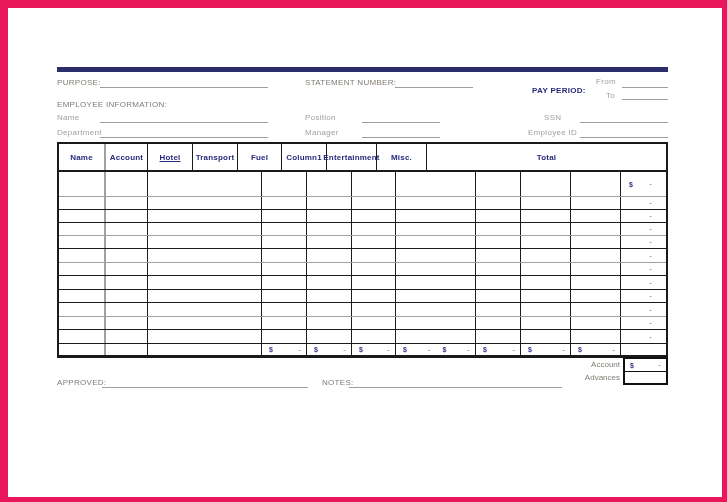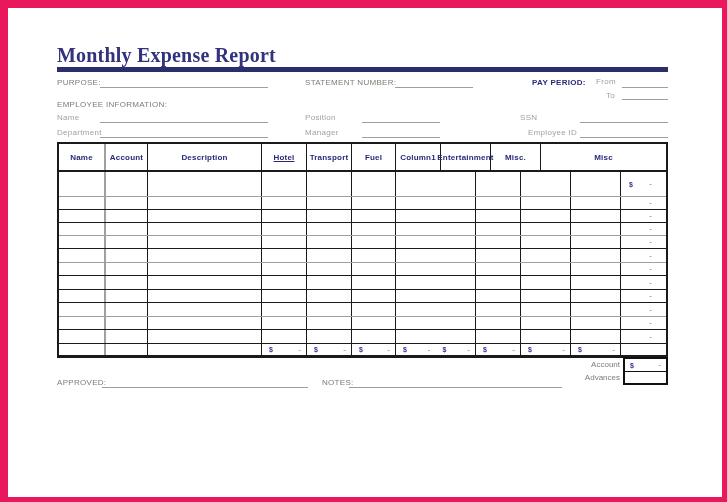--- a/index.html
+++ b/index.html
@@ -5,21 +5,21 @@
   html,body{margin:0;padding:0;background:#fff;}
   .sheet{position:relative;width:727px;height:502px;background:#ffffff;overflow:hidden;
          font-family:"Liberation Sans",sans-serif;}
   .frame{position:absolute;inset:0;border-style:solid;border-color:#E9185C;
          border-width:8px 5px 5px 8px;pointer-events:none;z-index:5;}
   .title{position:absolute;left:57px;top:44px;margin:0;font-family:"Liberation Serif",serif;
          font-weight:600;font-size:20px;color:#32327E;letter-spacing:.2px;}
   .navy-bar{position:absolute;left:57px;top:67px;width:611px;height:5px;background:#2C2D6B;}
   .lbl{position:absolute;font-size:8px;line-height:9px;color:#807B74;letter-spacing:.3px;}
   .lbl.light{color:#A3A09B;}
-  .lbl.navy{color:#29297B;font-weight:bold;}
+  .lbl.navy{color:#29297B;font-weight:bold;margin-top:8px;}
   .uline{position:absolute;height:1px;background:#9E9E9E;}
   
   .etable{position:absolute;left:57px;top:142px;width:611px;box-sizing:border-box;
           border:2px solid #1A1A1A;border-bottom-width:3px;background:#fff;}
   .thead{display:flex;height:26px;border-bottom:2px solid #1A1A1A;}
   .trow{display:flex;border-bottom:1px solid #1A1A1A;}
   .totals-row{display:flex;height:11px;}
   .cell{box-sizing:border-box;border-right:1px solid #1A1A1A;position:relative;
         display:flex;align-items:center;}
   .cell:last-child{border-right:none;}
@@ -38,78 +38,74 @@
   .sumcell{height:12px;display:flex;align-items:center;padding:0 5px;box-sizing:border-box;}
   .sumcell + .sumcell{border-top:1px solid #111;}
   .sumcell .dash{margin-left:auto;}
 </style>
 </head>
 <body>
 
 <div class="sheet">
   <div class="frame"></div>
 
-  <h1 class="title">Monthly Expense Report</h1>
   <div class="navy-bar"></div>
 
   <span class="lbl" style="left:57px;top:78px;">PURPOSE:</span>
   <div class="uline" style="left:100px;top:87px;width:168px;"></div>
   <span class="lbl" style="left:305px;top:78px;text-align:center;">STATEMENT NUMBER:</span>
   <div class="uline" style="left:395px;top:87px;width:78px;"></div>
   <span class="lbl navy" style="left:532px;top:78px;">PAY PERIOD:</span>
   <span class="lbl light" style="left:596px;top:77px;">From</span>
   <div class="uline" style="left:622px;top:87px;width:46px;"></div>
   <span class="lbl light" style="left:606px;top:91px;">To</span>
   <div class="uline" style="left:622px;top:99px;width:46px;"></div>
 
   <span class="lbl" style="left:57px;top:100px;">EMPLOYEE INFORMATION:</span>
   <span class="lbl light" style="left:57px;top:113px;">Name</span>
   <div class="uline" style="left:100px;top:122px;width:168px;"></div>
   <span class="lbl light" style="left:305px;top:113px;">Position</span>
   <div class="uline" style="left:362px;top:122px;width:78px;"></div>
-  <span class="lbl light" style="left:520px;top:113px;">SSN</span>
+  <span class="lbl light" style="left:544px;top:113px;">SSN</span>
   <div class="uline" style="left:580px;top:122px;width:88px;"></div>
   <span class="lbl light" style="left:57px;top:128px;">Department</span>
   <div class="uline" style="left:100px;top:137px;width:168px;"></div>
   <span class="lbl light" style="left:305px;top:128px;">Manager</span>
   <div class="uline" style="left:362px;top:137px;width:78px;"></div>
   <span class="lbl light" style="left:528px;top:128px;">Employee ID</span>
   <div class="uline" style="left:580px;top:137px;width:88px;"></div>
 
   <div class="etable">
     <div class="thead">
         <div class="cell hcell first" style="width: 47px;">
           <span>Name</span>
         </div>
         <div class="cell hcell" style="width: 42px;">
           <span>Account</span>
         </div>
-        <div class="cell hcell" style="width: 114px;">
-          <span>Description</span>
-        </div>
         <div class="cell hcell" style="width: 45px; text-decoration: underline;">
           <span>Hotel</span>
         </div>
         <div class="cell hcell" style="width: 45px;">
           <span>Transport</span>
         </div>
         <div class="cell hcell" style="width: 44px;">
           <span>Fuel</span>
         </div>
         <div class="cell hcell" style="width: 45px;">
           <span>Column1</span>
         </div>
         <div class="cell hcell" style="width: 50px; text-align: right;">
           <span>Entertainment</span>
         </div>
         <div class="cell hcell" style="width: 50px;">
           <span>Misc.</span>
         </div>
         <div class="cell hcell" style="flex: 1 1 0%;">
-          <span>Misc</span>
+          <span>Total</span>
         </div>
       </div>
     <div>
         <div class="trow" style="height: 24px; border-bottom-color: rgb(160, 160, 160);">
           <div class="cell first" style="width: 47px;"></div>
           <div class="cell" style="width: 42px;"></div>
           <div class="cell" style="width: 114px;"></div>
           <div class="cell" style="width: 45px;"></div>
           <div class="cell" style="width: 45px;"></div>
           <div class="cell" style="width: 44px;"></div>

